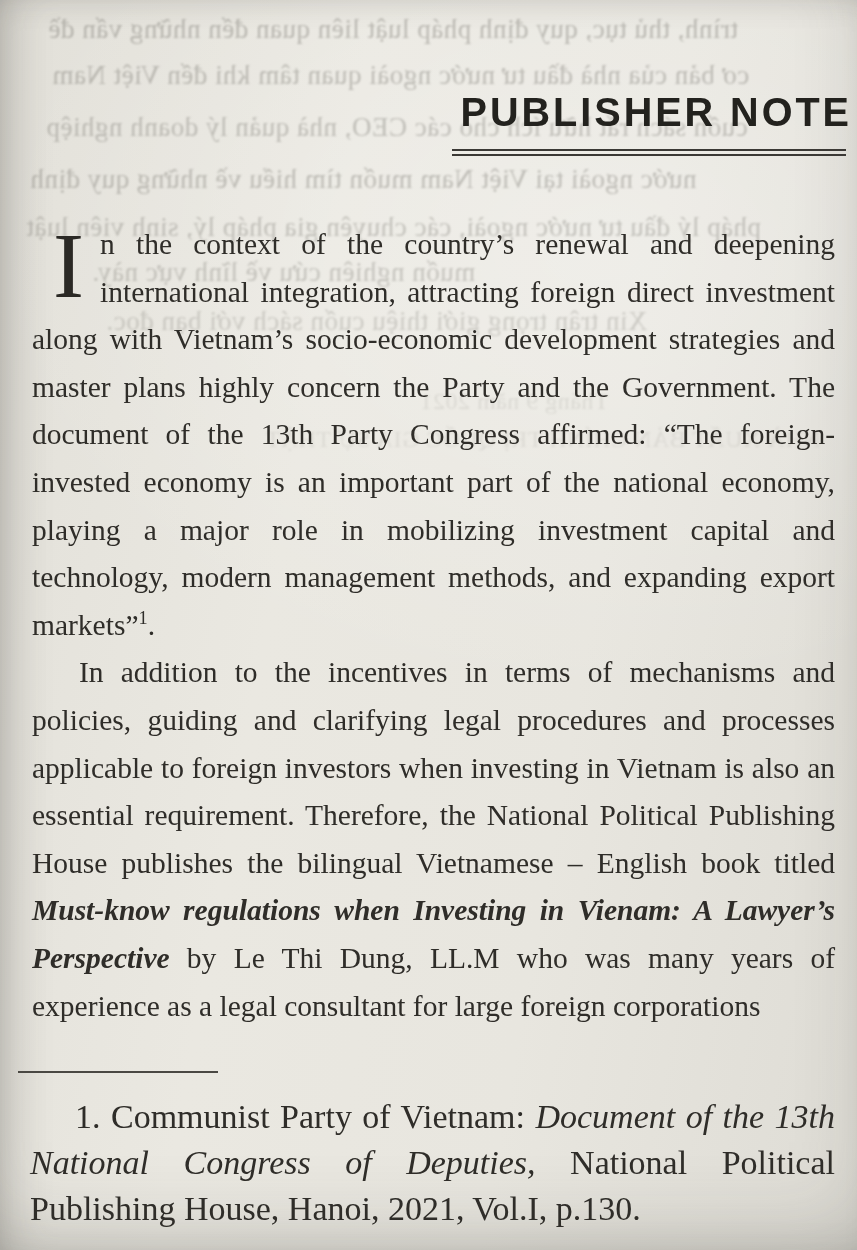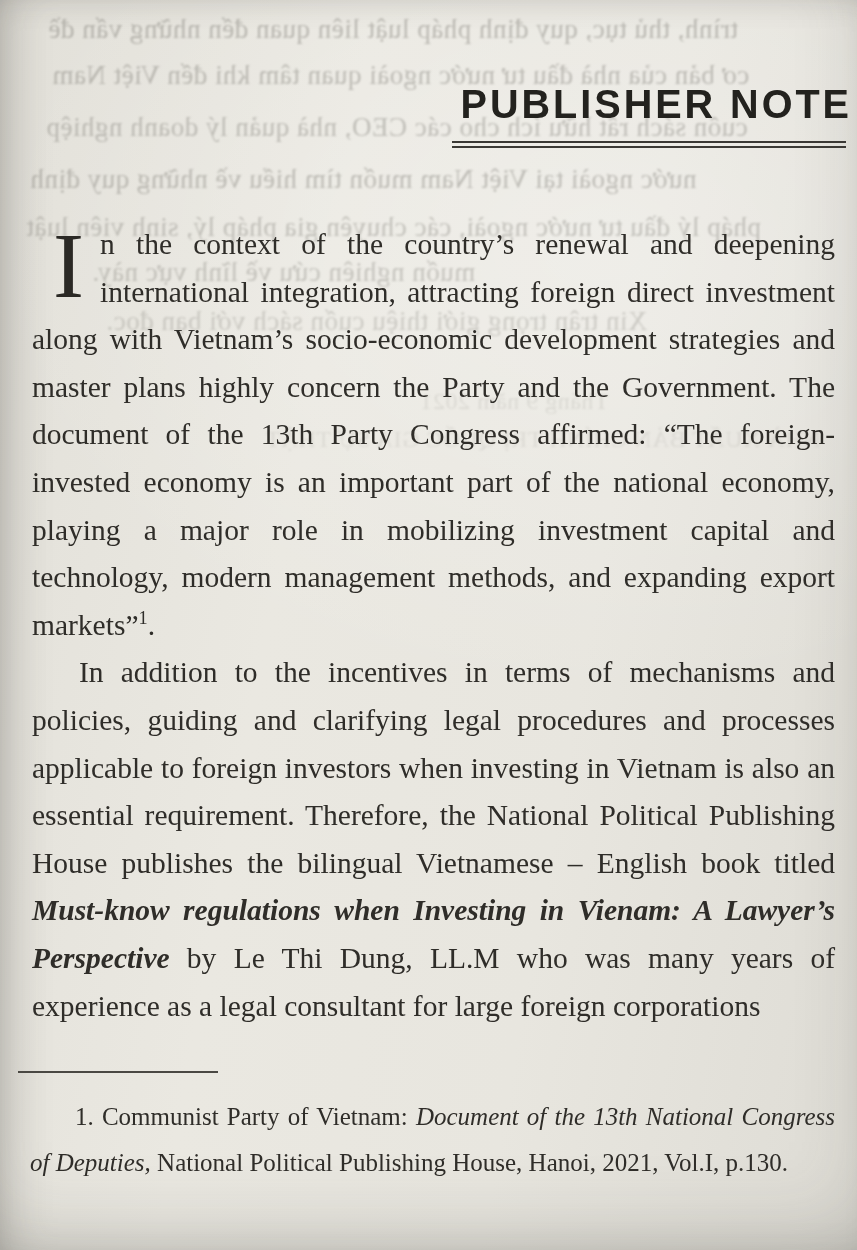--- a/index.html
+++ b/index.html
@@ -29,21 +29,21 @@
     white-space: nowrap;
     transform: scaleX(-1);
     filter: blur(1.1px);
     letter-spacing: 0.5px;
     pointer-events: none;
   }
 
   
   .title-block {
     position: absolute;
-    top: 84px; right: 5px;
+    top: 92px; right: 5px;
     text-align: right;
   }
   .page-title {
     margin: 0;
     font-family: "Liberation Sans", sans-serif;
     font-weight: bold;
     font-size: 40px;
     line-height: 1;
     letter-spacing: 3px;
     color: #23221e;
@@ -88,21 +88,21 @@
   .footnote-rule {
     position: absolute;
     left: 18px; top: 1071px;
     width: 200px;
     border-top: 2.6px solid #4a4843;
   }
   .footnote {
     position: absolute;
     left: 30px; top: 1094px;
     width: 805px;
-    font-size: 25px;
+    font-size: 34px;
     line-height: 46px;
     color: #2f2d29;
     text-align: justify;
     text-indent: 45px;
   }
   .footnote .italic { font-style: italic; }
 </style>
 </head>
 <body>
 

